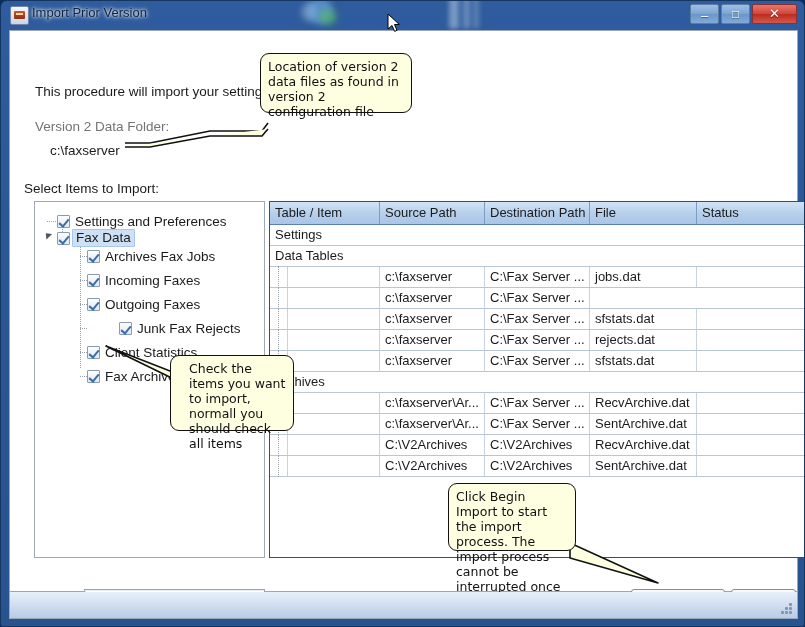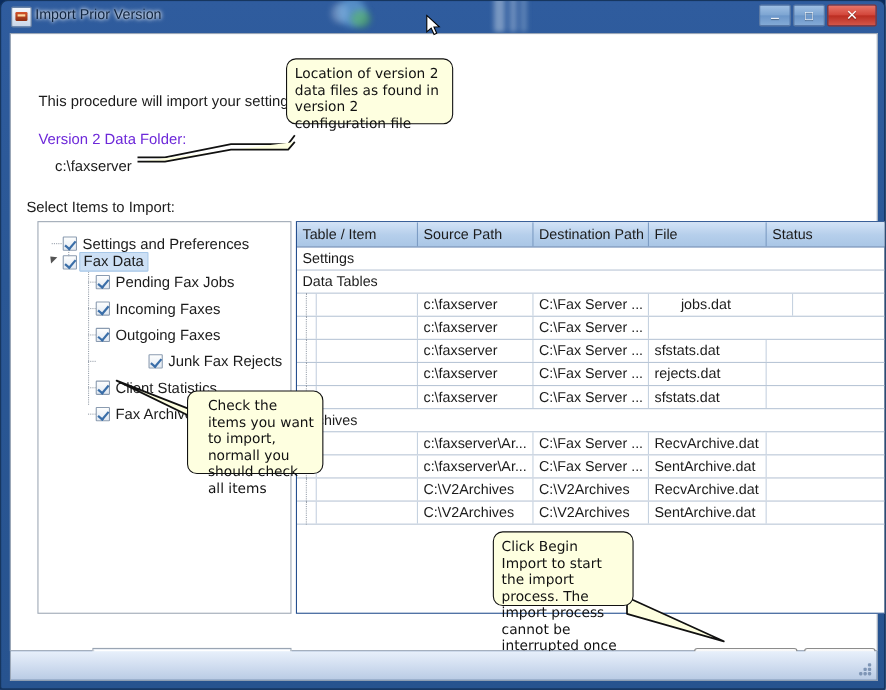--- a/index.html
+++ b/index.html
@@ -56,21 +56,21 @@
   #client{position:absolute;left:8px;top:29px;width:789px;height:562px;
           background:#ffffff;border:1px solid #9ba7b7;box-sizing:border-box;}
   #statusstrip{position:absolute;left:8px;top:591px;width:789px;height:27px;
           background:linear-gradient(to bottom,#e8f0fb,#cfdcef 55%,#b9cbe4);
           border:1px solid #9ba7b7;border-top:none;box-sizing:border-box;}
   #grip{position:absolute;right:4px;bottom:3px;width:13px;height:13px;}
   #grip i{position:absolute;width:3px;height:3px;background:#7e95b5;border-radius:1px;}
 
   
   #intro{position:absolute;left:25px;top:53px;font-size:13.5px;color:#1b1b1b;white-space:nowrap;}
-  #vlabel{position:absolute;left:25px;top:88px;font-size:13.5px;color:#6d28d9;white-space:nowrap;}
+  #vlabel{position:absolute;left:25px;top:88px;font-size:13.5px;color:#737373;white-space:nowrap;}
   #vpath{position:absolute;left:40px;top:112px;font-size:13.5px;color:#1b1b1b;white-space:nowrap;}
   #selectlabel{position:absolute;left:14px;top:150px;font-size:13.5px;color:#1b1b1b;white-space:nowrap;}
 
   
   #treepanel{position:absolute;left:24px;top:170px;width:231px;height:357px;
           background:#fff;border:1px solid #9fa9b6;box-sizing:border-box;overflow:hidden;}
   .tnode{position:absolute;height:22px;display:flex;align-items:center;white-space:nowrap;}
   .tlabel{font-size:13.5px;color:#1b1b1b;margin-left:5px;}
   .tlabel.sel{background:#cde0f5;border:1px solid #a8c8e8;padding:0 3px;margin-left:2px;
           border-radius:1px;line-height:16px;}
@@ -174,37 +174,37 @@
       </div>
       <div class="dash" style="left:12px;top:19px;width:9px;"></div>
 
       <div class="tnode" style="left:22px;top:25px;text-align:right;">
         <div class="cbx"></div>
         <div class="tlabel sel">Fax Data</div>
       </div>
 
       <div class="tnode" style="left:52px;top:43px;">
         <div class="cbx"></div>
-        <div class="tlabel">Pending Fax Jobs</div>
+        <div class="tlabel">Archives Fax Jobs</div>
       </div>
       <div class="dash" style="left:45px;top:54px;width:7px;"></div>
 
       <div class="tnode" style="left:52px;top:67px;">
         <div class="cbx"></div>
         <div class="tlabel">Incoming Faxes</div>
       </div>
       <div class="dash" style="left:45px;top:78px;width:7px;"></div>
 
       <div class="tnode" style="left:52px;top:91px;">
         <div class="cbx"></div>
         <div class="tlabel">Outgoing Faxes</div>
       </div>
       <div class="dash" style="left:45px;top:102px;width:7px;"></div>
 
-      <div class="tnode" style="left:52px;top:115px;padding-left:48px;">
+      <div class="tnode" style="left:36px;top:115px;padding-left:48px;">
         <div class="cbx"></div>
         <div class="tlabel">Junk Fax Rejects</div>
       </div>
       <div class="dash" style="left:45px;top:126px;width:7px;"></div>
 
       <div class="tnode" style="left:52px;top:139px;">
         <div class="cbx"></div>
         <div class="tlabel">Client Statistics</div>
       </div>
       <div class="dash" style="left:45px;top:150px;width:7px;"></div>
@@ -231,21 +231,21 @@
           <div class="grow group" style="top: 44px;">
             <div class="gc" style="left: 0px; width: 537px; border-right: none;">Data Tables</div>
           </div>
           <div class="grow" style="top: 65px;">
             <div class="gutter">
               <div class="vd"></div>
             </div>
             <div class="gc" style="left: 18px; width: 92px;"></div>
             <div class="gc" style="left: 110px; width: 105px;">c:\faxserver</div>
             <div class="gc" style="left: 215px; width: 105px;">C:\Fax Server ...</div>
-            <div class="gc" style="left: 320px; width: 107px; margin-left: 24px;">jobs.dat</div>
+            <div class="gc" style="left: 320px; width: 107px;">jobs.dat</div>
             <div class="gc" style="left: 427px; width: 110px; border-right: none;"></div>
           </div>
           <div class="grow" style="top: 86px;">
             <div class="gutter">
               <div class="vd"></div>
             </div>
             <div class="gc" style="left: 18px; width: 92px;"></div>
             <div class="gc" style="left: 110px; width: 105px;">c:\faxserver</div>
             <div class="gc" style="left: 215px; width: 105px;">C:\Fax Server ...</div>
             <div class="gc" style="left: 427px; width: 110px; border-right: none;"></div>

